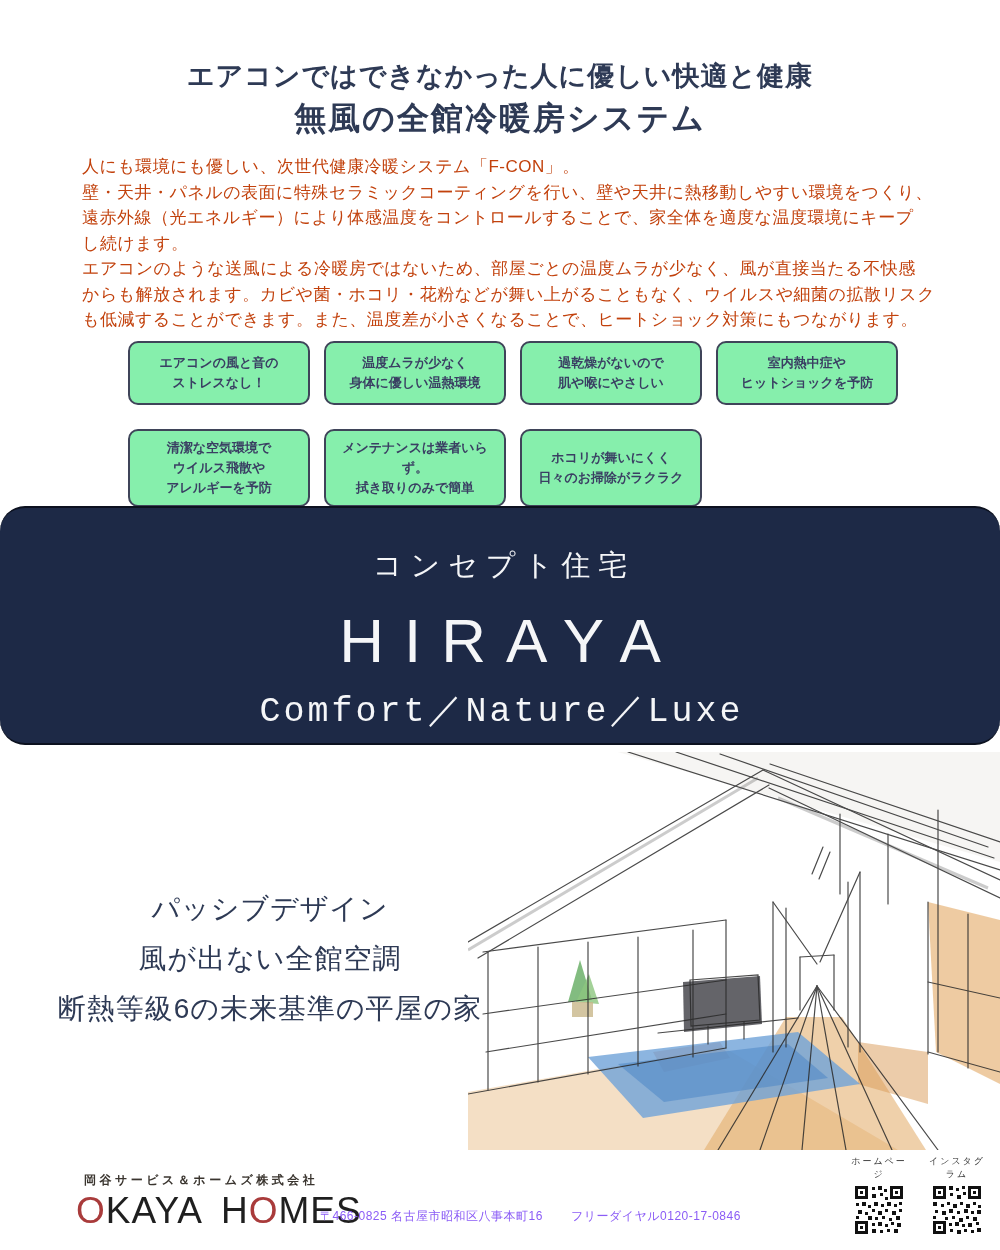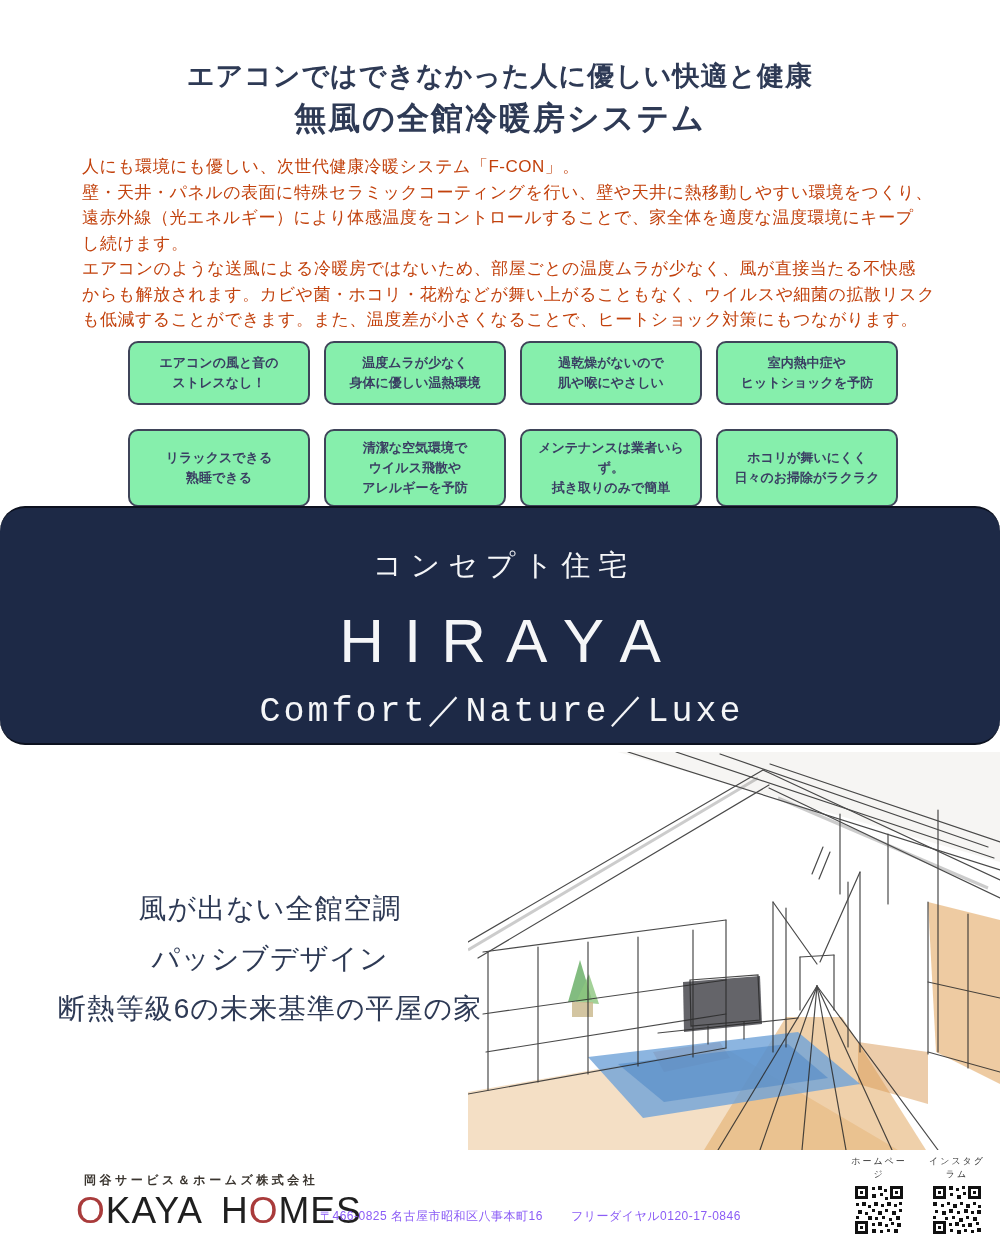--- a/index.html
+++ b/index.html
@@ -112,40 +112,38 @@
 
 <div class="benefits">
   <div class="benefit-box">エアコンの風と音の
 ストレスなし！</div>
   <div class="benefit-box">温度ムラが少なく
 身体に優しい温熱環境</div>
   <div class="benefit-box">過乾燥がないので
 肌や喉にやさしい</div>
   <div class="benefit-box">室内熱中症や
 ヒットショックを予防</div>
-  <div class="benefit-box">リラックスできる
-熟睡できる</div>
   <div class="benefit-box">清潔な空気環境で
 ウイルス飛散や
 アレルギーを予防</div>
   <div class="benefit-box">メンテナンスは業者いらず。
 拭き取りのみで簡単</div>
   <div class="benefit-box">ホコリが舞いにくく
 日々のお掃除がラクラク</div>
 </div>
 
 <div class="banner">
   <div class="subtitle">コンセプト住宅</div>
   <div class="title">HIRAYA</div>
   <div class="tagline">Comfort／Nature／Luxe</div>
 </div>
 
 <div class="features">
+  <div>パッシブデザイン</div>
   <div>風が出ない全館空調</div>
-  <div>パッシブデザイン</div>
   <div>断熱等級6の未来基準の平屋の家</div>
 </div>
 
 <div class="sketch-wrap">
   <svg width="532" height="398" viewBox="0 0 532 398" xmlns="http://www.w3.org/2000/svg">
 
     <polygon points="150,0 532,110 532,0" fill="#d8d2c8" opacity="0.22"></polygon>
     <polygon points="0,340 255,295 430,398 0,398" fill="#e7b87e" opacity="0.45"></polygon>
     <polygon points="185,300 252,290 262,306 196,320" fill="#cf7a4e" opacity="0.55"></polygon>
     <polygon points="318,265 374,265 458,398 236,398" fill="#e2a964" opacity="0.55"></polygon>

